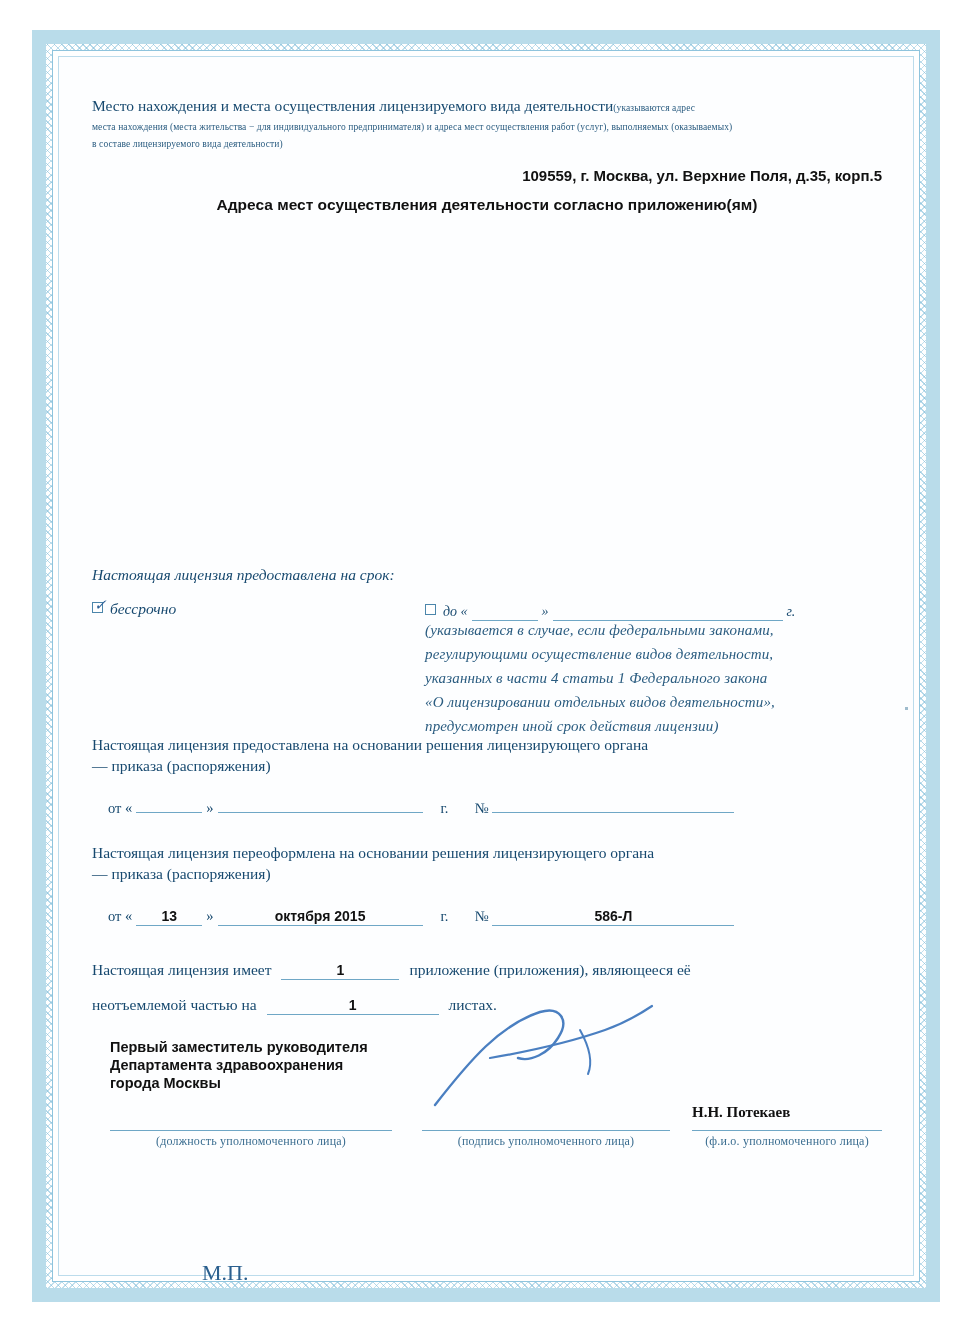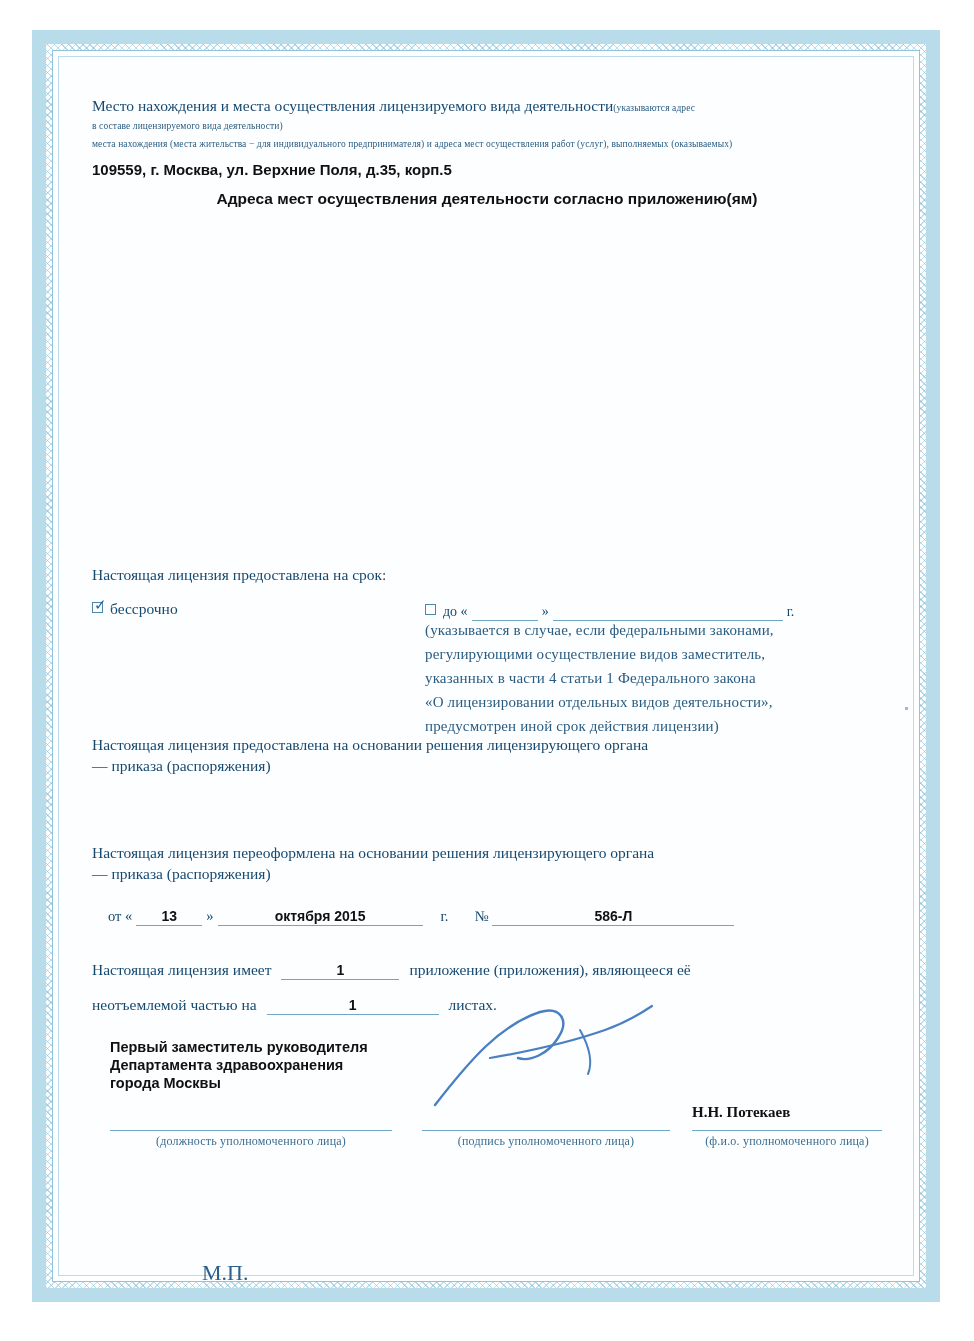--- a/index.html
+++ b/index.html
@@ -71,22 +71,22 @@
     color: #2a5c80;
     line-height: 1.45;
     letter-spacing: 0.1px;
   }
   .filled {
     font-family: "Liberation Sans", sans-serif;
     font-weight: bold;
     color: #111111;
   }
   .addr-line {
-    text-align: left;
-    margin-top: 10px;
+    text-align: right;
+    margin-top: 16px;
     font-size: 15px;
   }
   .addr-line2 {
     text-align: center;
     margin-top: 12px;
     font-size: 15.5px;
   }
   .block {
     position: absolute;
     left: 0;
@@ -219,57 +219,66 @@
   <div class="frame-outer"></div>
   <div class="frame-inner"></div>
   <div class="frame-inner2"></div>
 
   <div class="content">
 
     <div class="block" style="top:0;">
       <div class="sect-title">
         <span>Место нахождения и места осуществления лицензируемого вида деятельности</span><span class="small-note" style="font-size:9.5px;">(указываются адрес</span>
       </div>
+      <div class="small-note" style="margin-top:4px;">места нахождения (места жительства − для индивидуального предпринимателя) и адреса мест осуществления работ (услуг), выполняемых (оказываемых)</div>
       <div class="small-note" style="margin-top:3px;">в составе лицензируемого вида деятельности)</div>
-      <div class="small-note" style="margin-top:4px;">места нахождения (места жительства − для индивидуального предпринимателя) и адреса мест осуществления работ (услуг), выполняемых (оказываемых)</div>
 
       <div class="addr-line filled">109559, г. Москва, ул. Верхние Поля, д.35, корп.5</div>
       <div class="addr-line2 filled">Адреса мест осуществления деятельности согласно приложению(ям)</div>
     </div>
 
-    <div class="block" style="top:470px;">
+    <div class="block" style="top:470px;font-style:italic;">
       <div class="label-ru">Настоящая лицензия предоставлена на срок:</div>
 
       <div style="position:relative; margin-top:16px; height:26px;">
         <span style="position:absolute; left:0; top:0;">
           <span class="checkbox"><span class="tick">✓</span></span><span class="label-ru">бессрочно</span>
         </span>
 
         <span style="position:absolute; left:333px; top:2px;">
           <span class="checkbox"></span><span class="label-ru" style="font-size:14px;">до «</span>
           <span class="fill-slot" style="width:66px;">&nbsp;</span>
           <span class="label-ru" style="font-size:14px;">»</span>
           <span class="fill-slot" style="width:230px;">&nbsp;</span>
           <span class="label-ru" style="font-size:14px;">г.</span>
         </span>
       </div>
 
       <div style="position:absolute; left:333px; top:52px;">
         <div class="tiny-note">(указывается в случае, если федеральными законами,</div>
-        <div class="tiny-note">регулирующими осуществление видов заместитель,</div>
+        <div class="tiny-note">регулирующими осуществление видов деятельности,</div>
         <div class="tiny-note">указанных в части 4 статьи 1 Федерального закона</div>
         <div class="tiny-note">«О лицензировании отдельных видов деятельности»,</div>
         <div class="tiny-note">предусмотрен иной срок действия лицензии)</div>
       </div>
     </div>
 
     <div class="block" style="top:640px;">
       <div class="label-ru">Настоящая лицензия предоставлена на основании решения лицензирующего органа</div>
       <div class="label-ru" style="margin-top:3px;">— приказа (распоряжения)</div>
 
+      <div style="margin-top:24px; padding-left:16px;">
+        <span class="label-ru" style="font-size:14.5px;">от «</span>
+        <span class="fill-slot" style="width:66px;"></span>
+        <span class="label-ru" style="font-size:14.5px;">»</span>
+        <span class="fill-slot" style="width:205px;"></span>
+        <span class="label-ru" style="font-size:14.5px; margin-left:14px;">г.</span>
+        <span class="label-ru" style="font-size:14.5px; margin-left:22px;">№</span>
+        <span class="fill-slot" style="width:242px;"></span>
+      </div>
     </div>
 
     <div class="block" style="top:748px;">
       <div class="label-ru">Настоящая лицензия переоформлена на основании решения лицензирующего органа</div>
       <div class="label-ru" style="margin-top:3px;">— приказа (распоряжения)</div>
 
       <div style="margin-top:24px; padding-left:16px;">
         <span class="label-ru" style="font-size:14.5px;">от «</span>
         <span class="fill-slot" style="width:66px;">13</span>
         <span class="label-ru" style="font-size:14.5px;">»</span>

